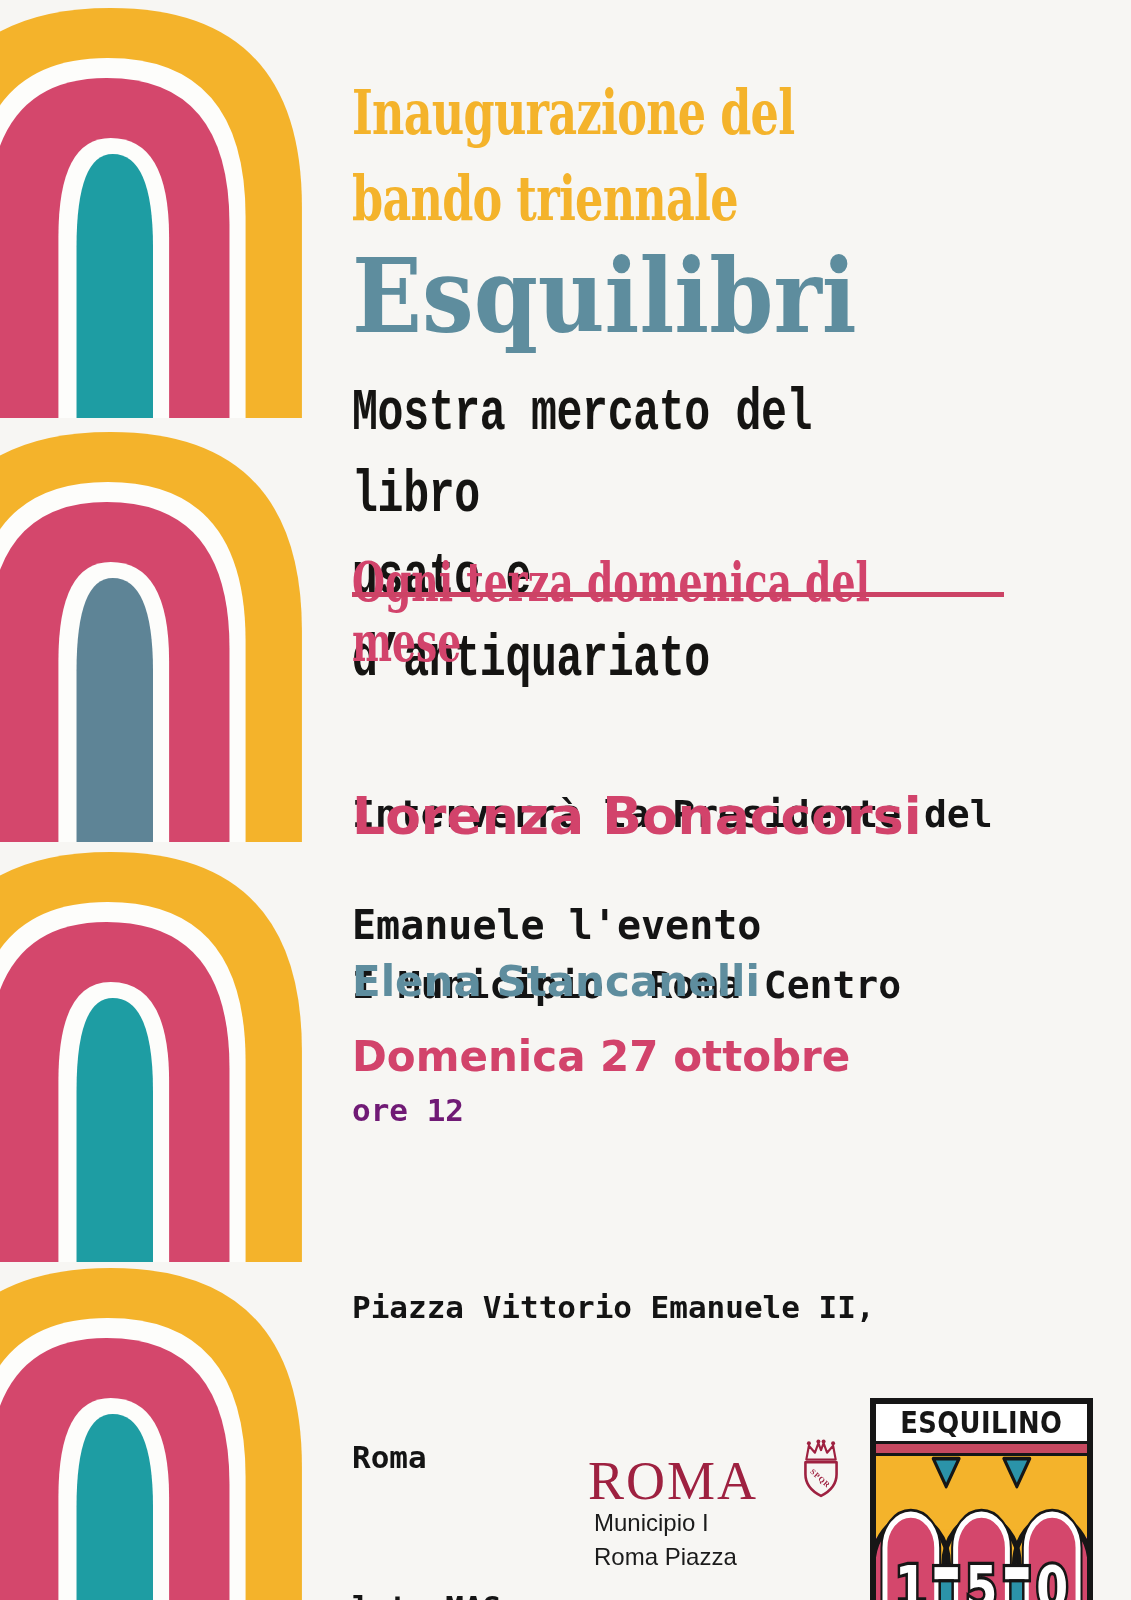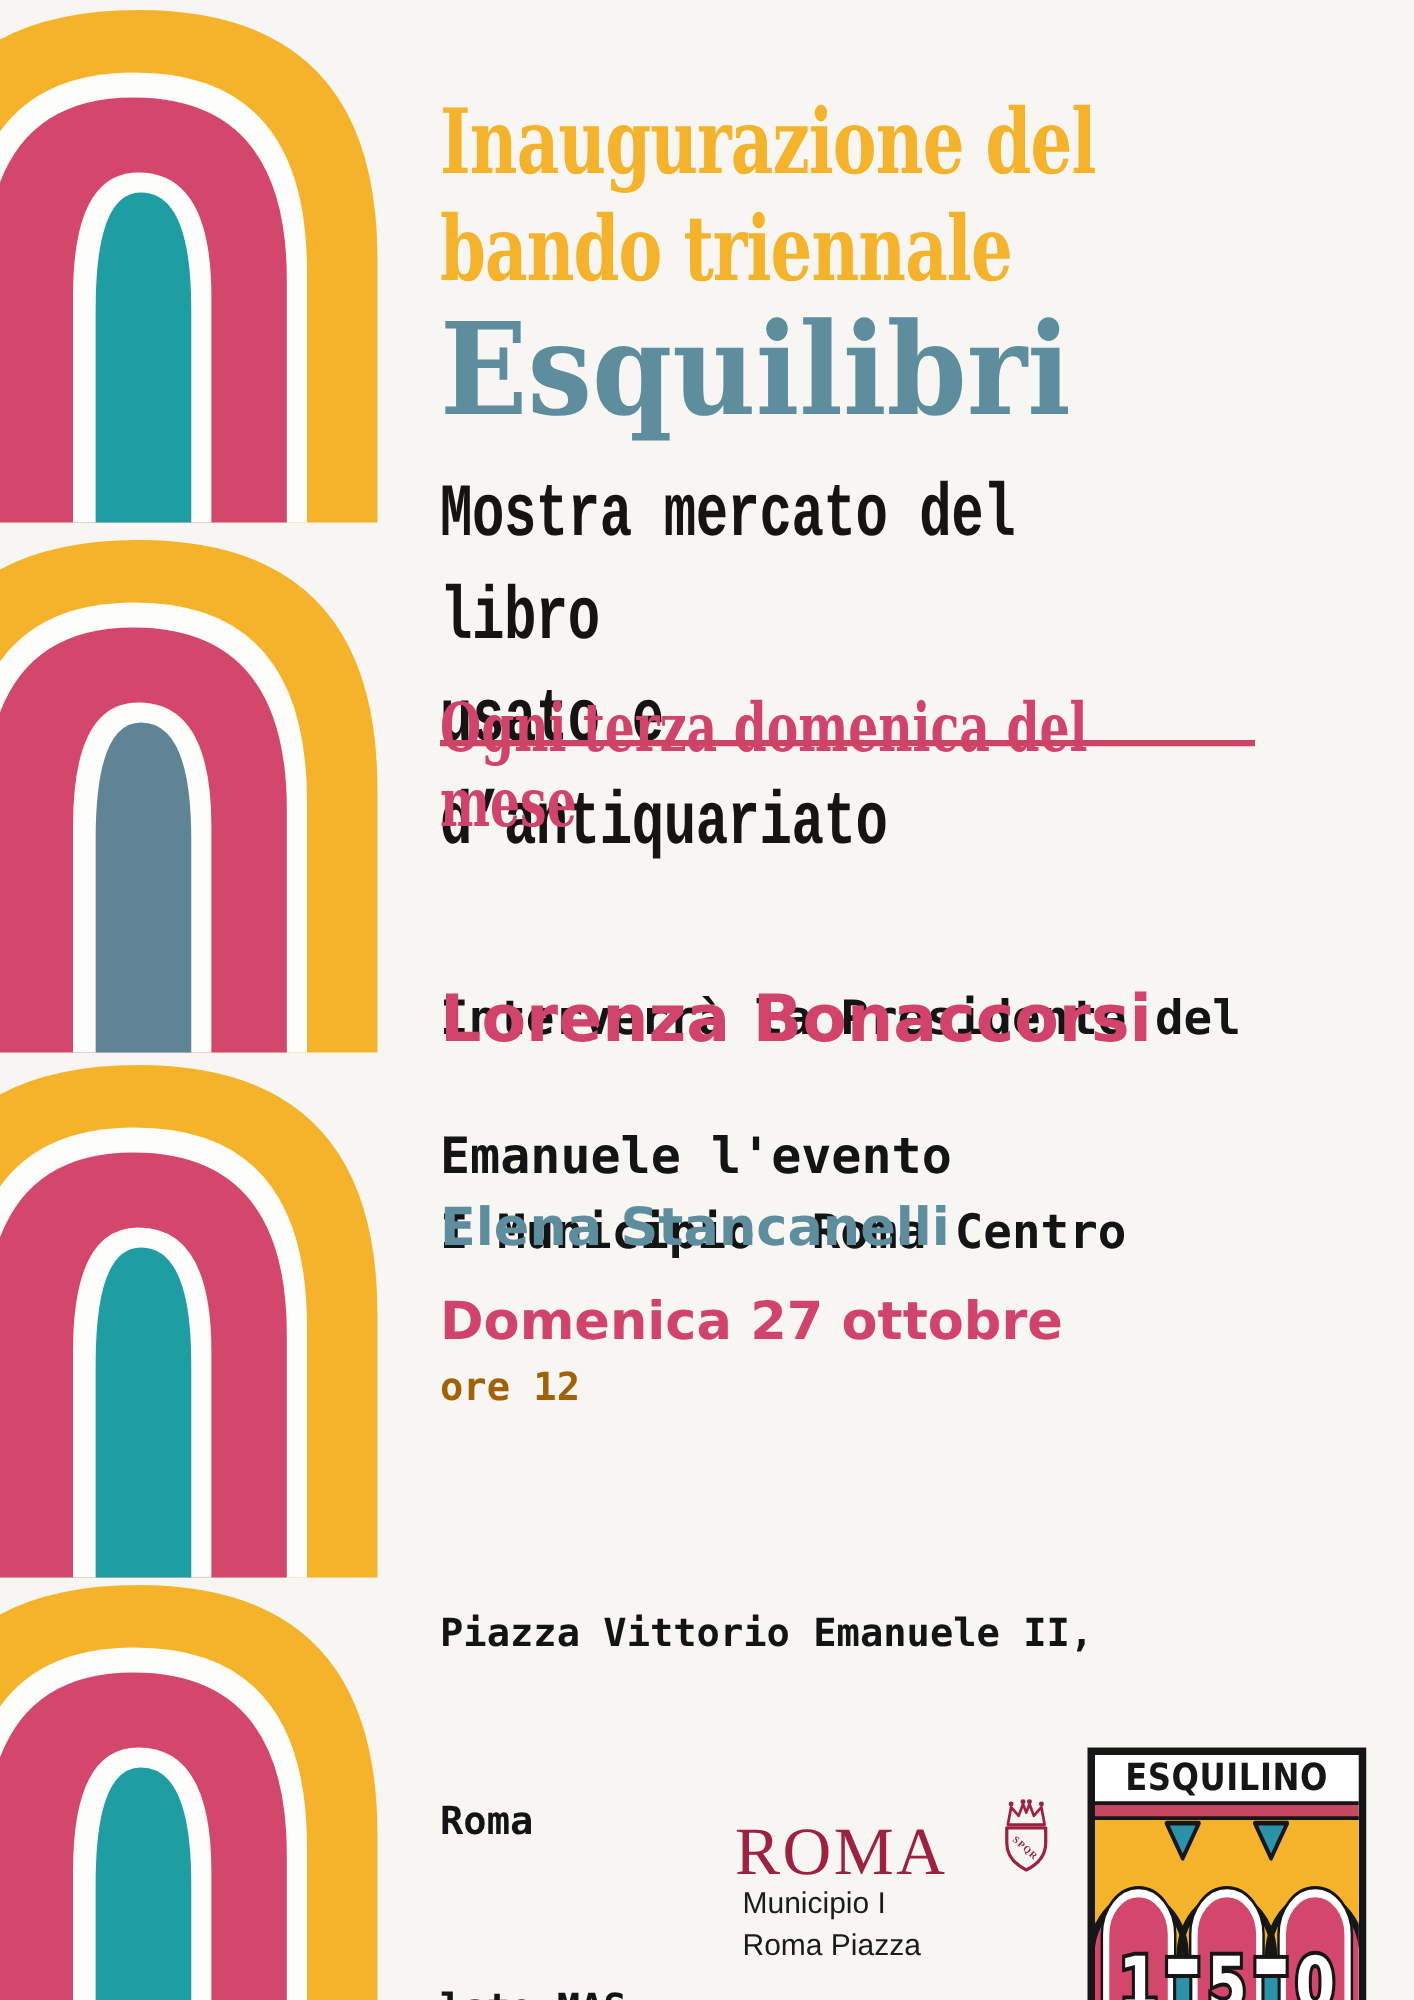--- a/index.html
+++ b/index.html
@@ -15,35 +15,35 @@
   .arch-inner{fill:var(--teal,#1E9DA3);}
   .arch-slate .arch-inner{fill:var(--slate,#5E8496);}
 
   
   .abs{position:absolute;left:352px;}
   .serif{font-family:"DejaVu Serif",serif;font-weight:700;}
   .mono{font-family:"DejaVu Sans Mono",monospace;font-weight:700;white-space:pre;}
   .sans{font-family:"DejaVu Sans",sans-serif;font-weight:700;white-space:pre;}
   .cx{transform-origin:left top;display:block;}
 
-  .kicker{top:70px;font-size:72px;line-height:86px;color:var(--yellow);letter-spacing:-1px;}
+  .kicker{top:70px;font-size:61px;line-height:86px;color:var(--yellow);letter-spacing:-1px;}
   .kicker > div{transform:scaleX(.73);}
   .title-row{top:240px;font-size:102px;line-height:112px;color:var(--steel,#5E8D9E);}
   .title-row > span{display:inline-block;transform:scaleX(.90);transform-origin:left top;}
   .subtitle{top:372px;font-size:60px;line-height:82px;color:#151412;letter-spacing:-.5px;font-family:Liberation Mono, monospace;}
   .subtitle > div{transform:scaleX(.72);}
   .recurrence{top:552px;font-size:54px;line-height:60px;color:var(--accent-pink,#D2436B);}
   .recurrence > div{transform:scaleX(.70);}
   .divider{top:592px;width:652px;height:5px;background:var(--divider-pink,#CC4365);}
   .intro{top:672px;font-size:38px;line-height:57px;color:#141414;}
   .speaker-name{top:786px;font-size:52px;color:var(--accent-pink);}
   .presenter-label{top:902px;font-size:40px;color:#141414;}
   .presenter-name{top:957px;font-size:42px;color:var(--steel);}
   .date{top:1032px;font-size:42px;color:var(--accent-pink);}
-  .time{top:1092px;font-size:31px;color:#a16207;text-align:center;}
+  .time{top:1092px;font-size:31px;color:#701a75;text-align:center;}
   .location{top:1182px;font-size:31px;line-height:50px;color:#141414;}
 
   
   .roma-word{position:absolute;left:588px;top:1450px;font-family:"Liberation Serif",serif;
              font-size:54px;letter-spacing:2px;color:var(--roma-red,#9E2140);}
   .roma-crest{position:absolute;left:795px;top:1438px;width:52px;height:64px;}
   .crest-stroke{fill:none;stroke:var(--roma-red);stroke-linejoin:round;}
   .crest-dot{fill:var(--roma-red);}
   .crest-text{fill:var(--roma-red);font-size:9px;font-weight:700;letter-spacing:1px;
               font-family:"Liberation Serif",serif;}

